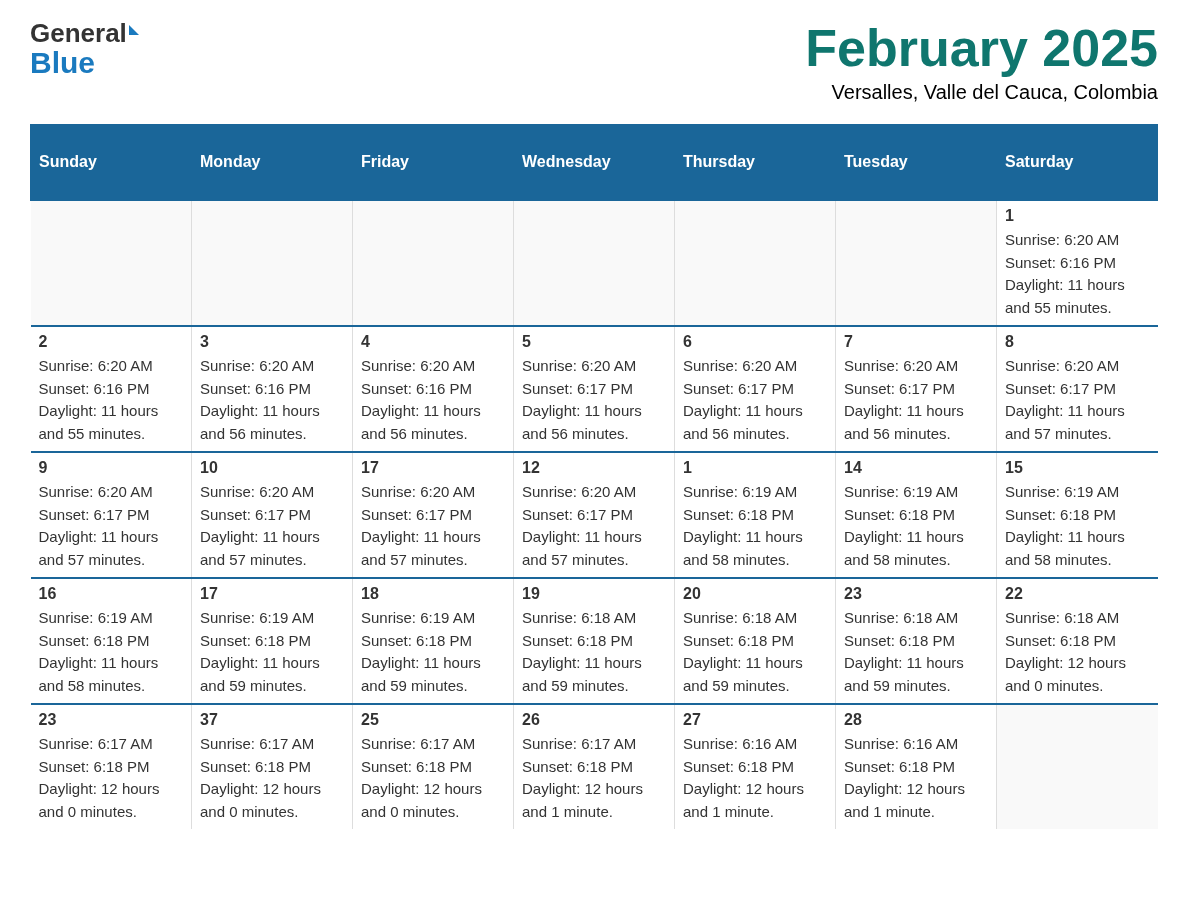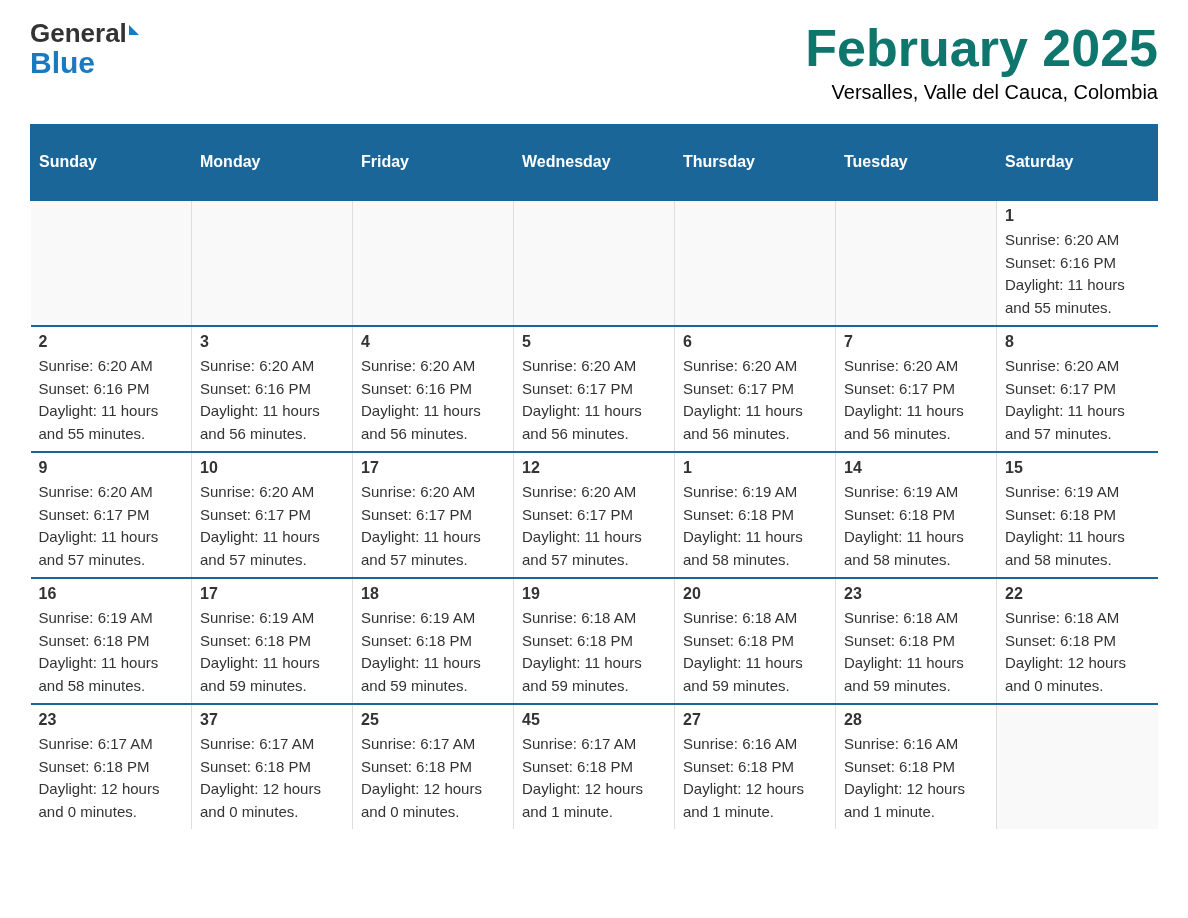--- a/index.html
+++ b/index.html
@@ -247,21 +247,21 @@
         </td>
         <td>
           <span class="day-number">37</span>
           <div class="day-info">Sunrise: 6:17 AM<br>Sunset: 6:18 PM<br>Daylight: 12 hours<br>and 0 minutes.</div>
         </td>
         <td>
           <span class="day-number">25</span>
           <div class="day-info">Sunrise: 6:17 AM<br>Sunset: 6:18 PM<br>Daylight: 12 hours<br>and 0 minutes.</div>
         </td>
         <td>
-          <span class="day-number">45</span>
+          <span class="day-number">26</span>
           <div class="day-info">Sunrise: 6:17 AM<br>Sunset: 6:18 PM<br>Daylight: 12 hours<br>and 1 minute.</div>
         </td>
         <td>
           <span class="day-number">27</span>
           <div class="day-info">Sunrise: 6:16 AM<br>Sunset: 6:18 PM<br>Daylight: 12 hours<br>and 1 minute.</div>
         </td>
         <td>
           <span class="day-number">28</span>
           <div class="day-info">Sunrise: 6:16 AM<br>Sunset: 6:18 PM<br>Daylight: 12 hours<br>and 1 minute.</div>
         </td>

